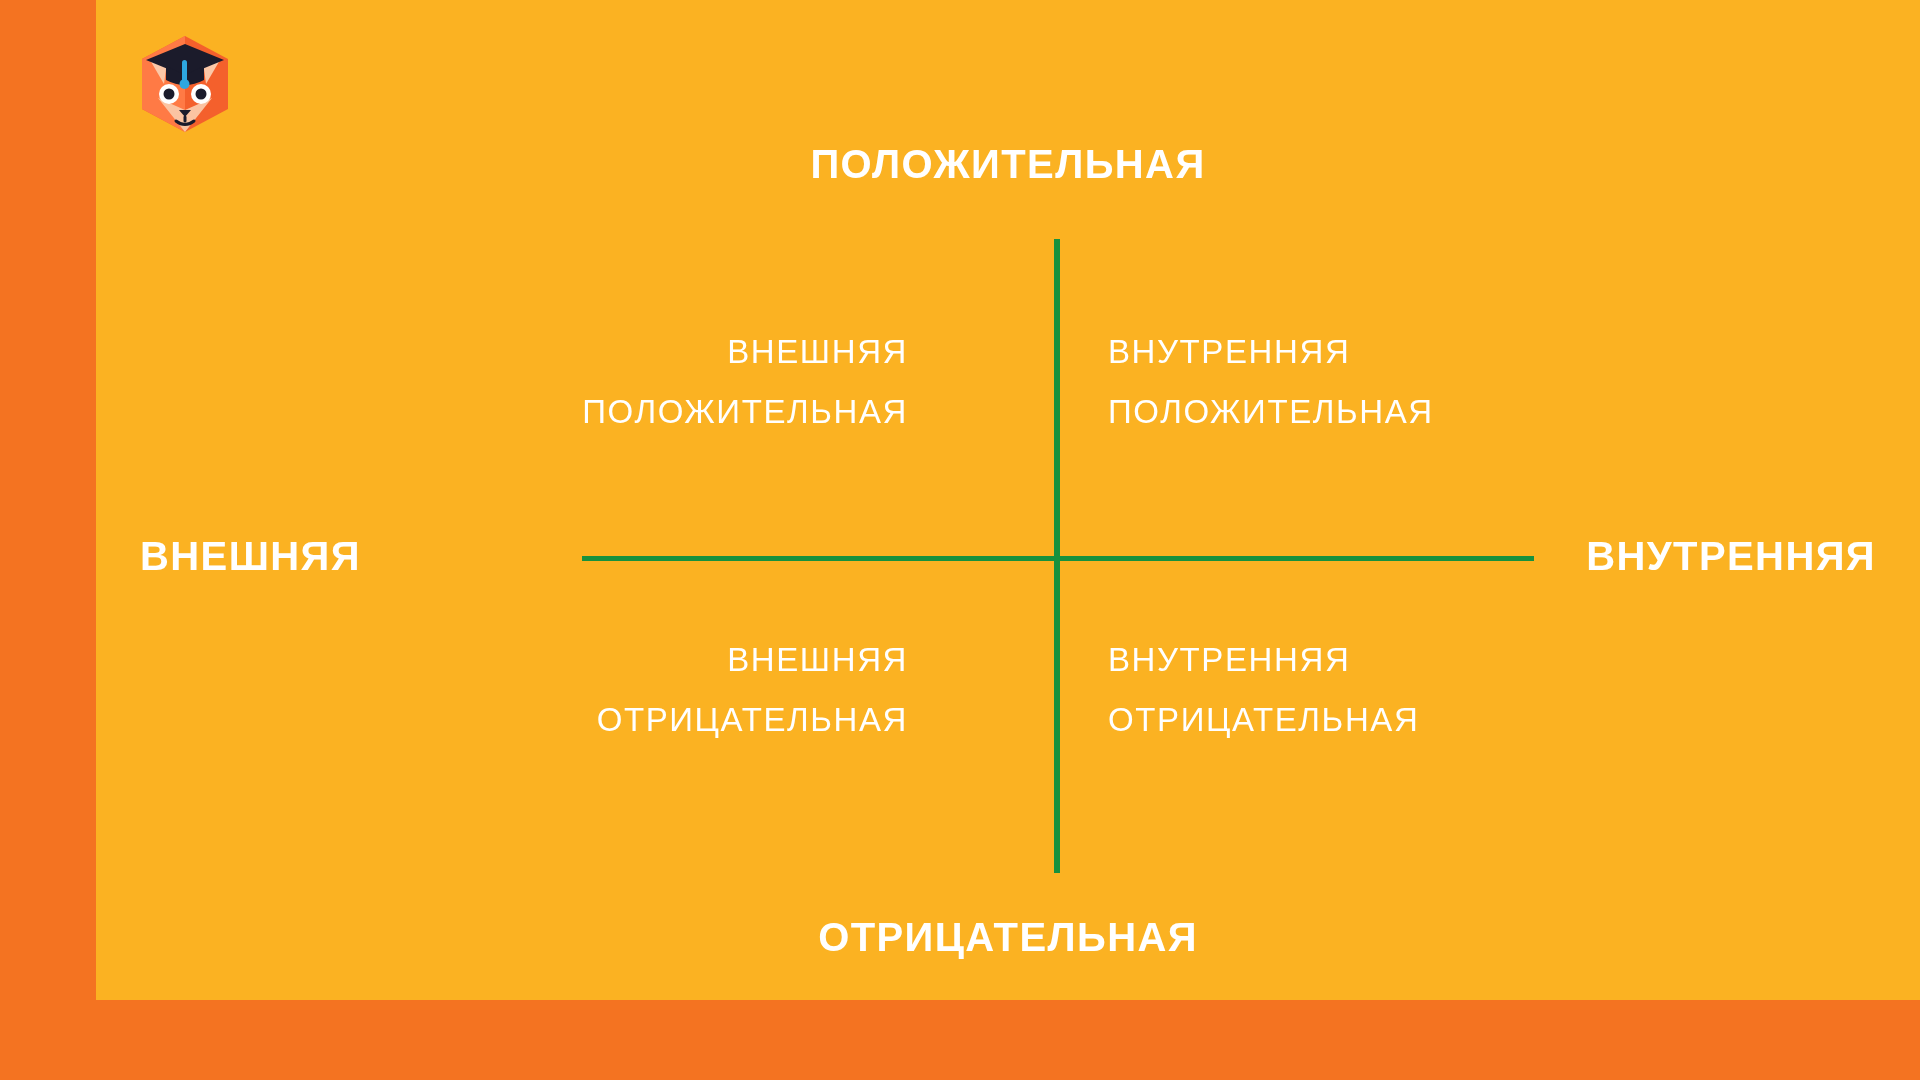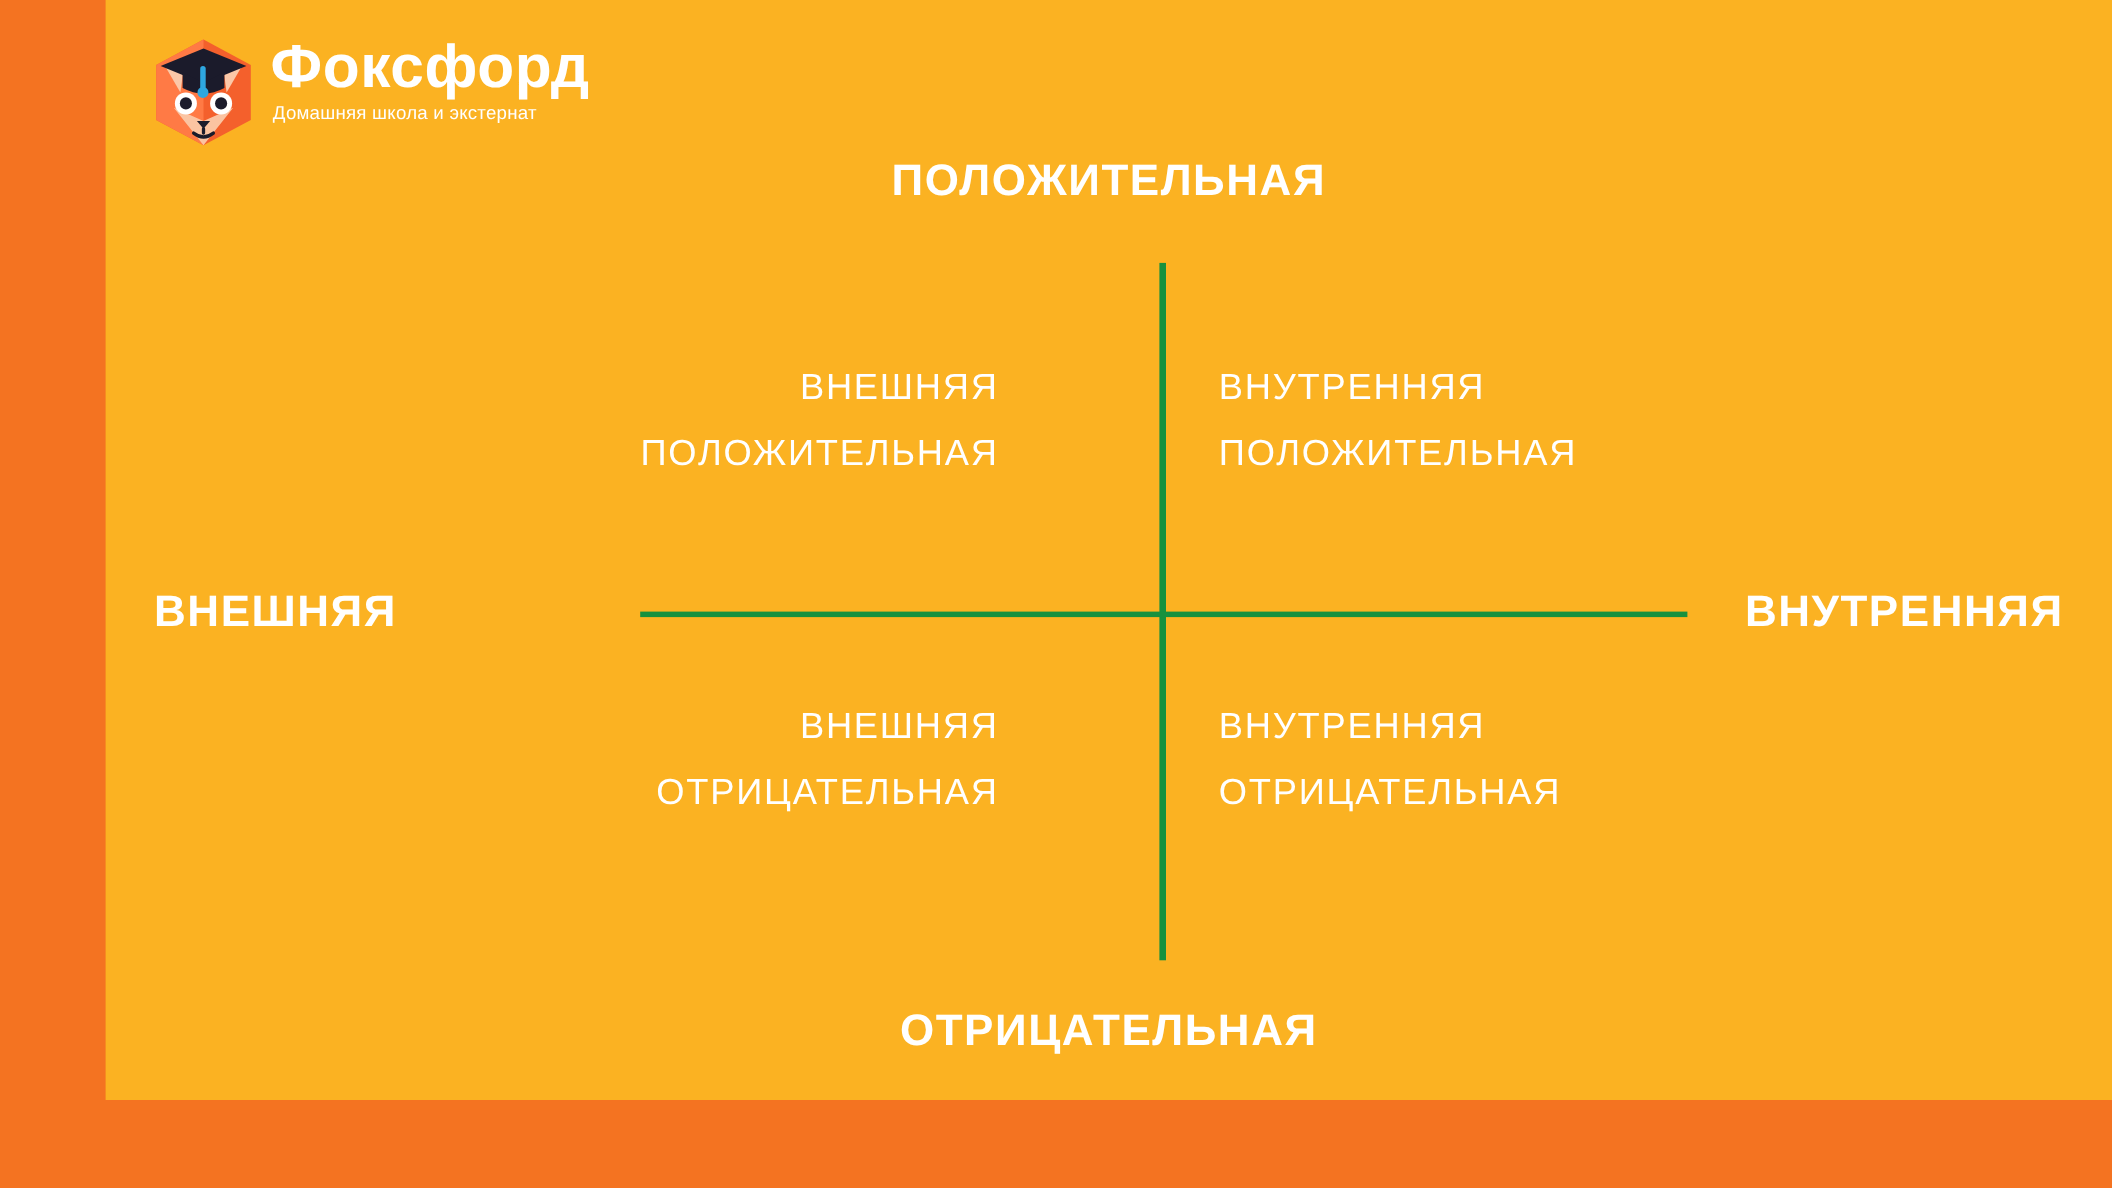--- a/index.html
+++ b/index.html
@@ -188,24 +188,20 @@
           <circle cx="63" cy="62" r="10" fill="#FFFFFF"></circle>
           <circle cx="31" cy="62" r="5.5" fill="#1B1B2B"></circle>
           <circle cx="63" cy="62" r="5.5" fill="#1B1B2B"></circle>
 
           <path d="M41,78 L53,78 L47,85 Z" fill="#1B1B2B"></path>
 
           <path d="M47,85 L47,89 M38,89 Q47,96 56,89" stroke="#1B1B2B" stroke-width="3" fill="none" stroke-linecap="round"></path>
         </svg>
       </div>
 
-      <div id="logo-text">
-        <span id="logo-wordmark">Фоксфорд</span>
-        <span id="logo-tagline">Домашняя школа и экстернат</span>
-      </div>
 
     </div>
 
     <div class="axis" id="axis-vertical"></div>
     <div class="axis" id="axis-horizontal"></div>
 
     <div class="pole-label" id="pole-top">ПОЛОЖИТЕЛЬНАЯ</div>
 
     <div class="pole-label" id="pole-bottom">ОТРИЦАТЕЛЬНАЯ</div>
 

